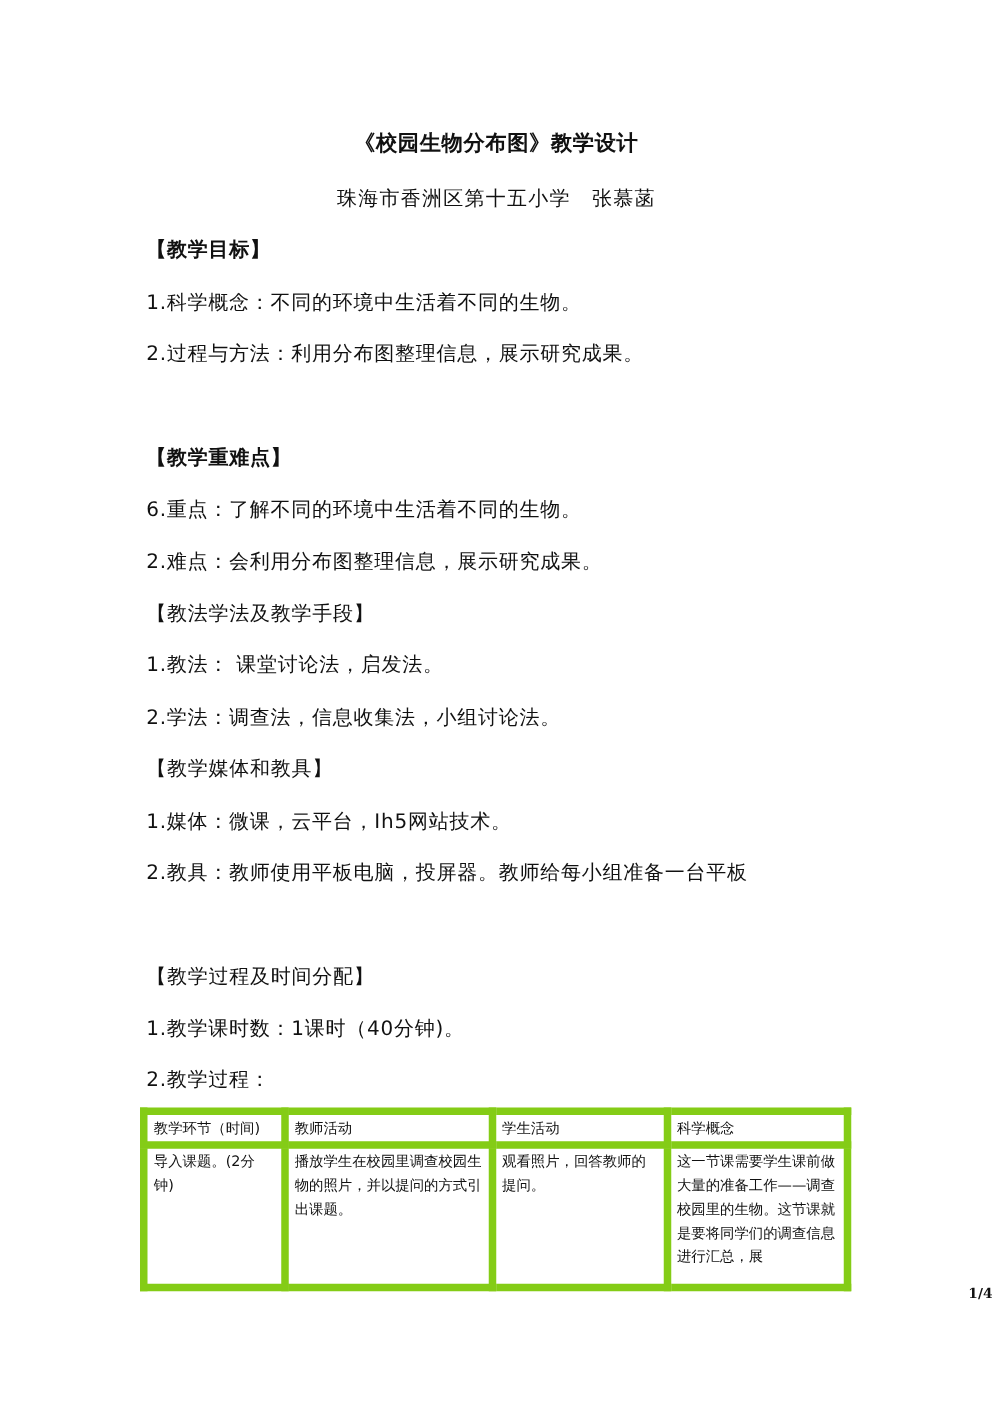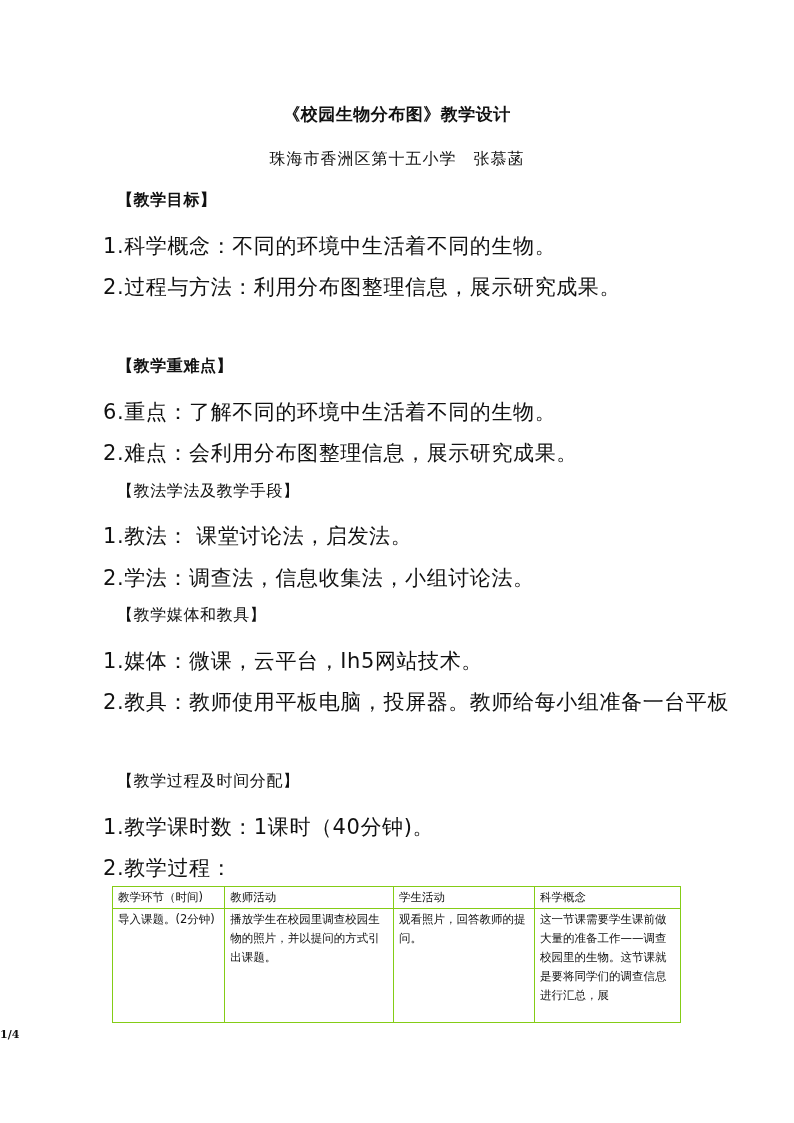--- a/index.html
+++ b/index.html
@@ -3,28 +3,28 @@
 <meta charset="utf-8">
 <style>
   html, body { margin: 0; padding: 0; background: #ffffff; }
   body { width: 794px; height: 1123px; position: relative; overflow: hidden;
          font-family: "DejaVu Sans", "Liberation Sans", sans-serif; color: #111; }
   .page { position: absolute; left: 0; top: 0; width: 794px; height: 1123px; }
   .title { position: absolute; left: 0; width: 794px; top: 103px; text-align: center;
            font-family: "DejaVu Serif", serif; font-size: 17px; font-weight: bold; letter-spacing: 0.5px; }
   .subtitle { position: absolute; left: 0; width: 794px; top: 149px; text-align: center;
               font-size: 16px; letter-spacing: 1px; }
-  .line { position: absolute; left: 103px; font-size: 21px; white-space: nowrap; letter-spacing: 0.6px; }
+  .line { position: absolute; left: 117px; font-size: 16px; white-space: nowrap; letter-spacing: 0.6px; }
   .heading { position: absolute; left: 117px; font-size: 16px; white-space: nowrap; letter-spacing: 0.6px; }
   .heading.bold { font-weight: bold; }
   table.proc { position: absolute; left: 112px; top: 886px; width: 569px; border-collapse: collapse;
                font-size: 11.5px; line-height: 19px; }
-  table.proc td { border: 1px solid #84cc16; vertical-align: top; padding: 1px 5px; }
+  table.proc td { border: 6px solid #84cc16; vertical-align: top; padding: 1px 5px; }
   .col1 { width: 102px; } .col2 { width: 159px; } .col3 { width: 131px; } .col4 { width: 136px; }
-  .footer { position: absolute; left: 0; width: 794px; top: 1028px; text-align: left;
+  .footer { position: absolute; left: 0; width: 794px; top: 1028px; text-align: right;
             font-family: "DejaVu Serif", serif; font-size: 11px; font-weight: bold; }
 </style>
 </head>
 <body>
 
 <div class="page">
   <div class="title">《校园生物分布图》教学设计</div>
   <div class="subtitle">珠海市香洲区第十五小学　张慕菡</div>
 
   <div class="heading bold" style="top:190px;">【教学目标】</div>

